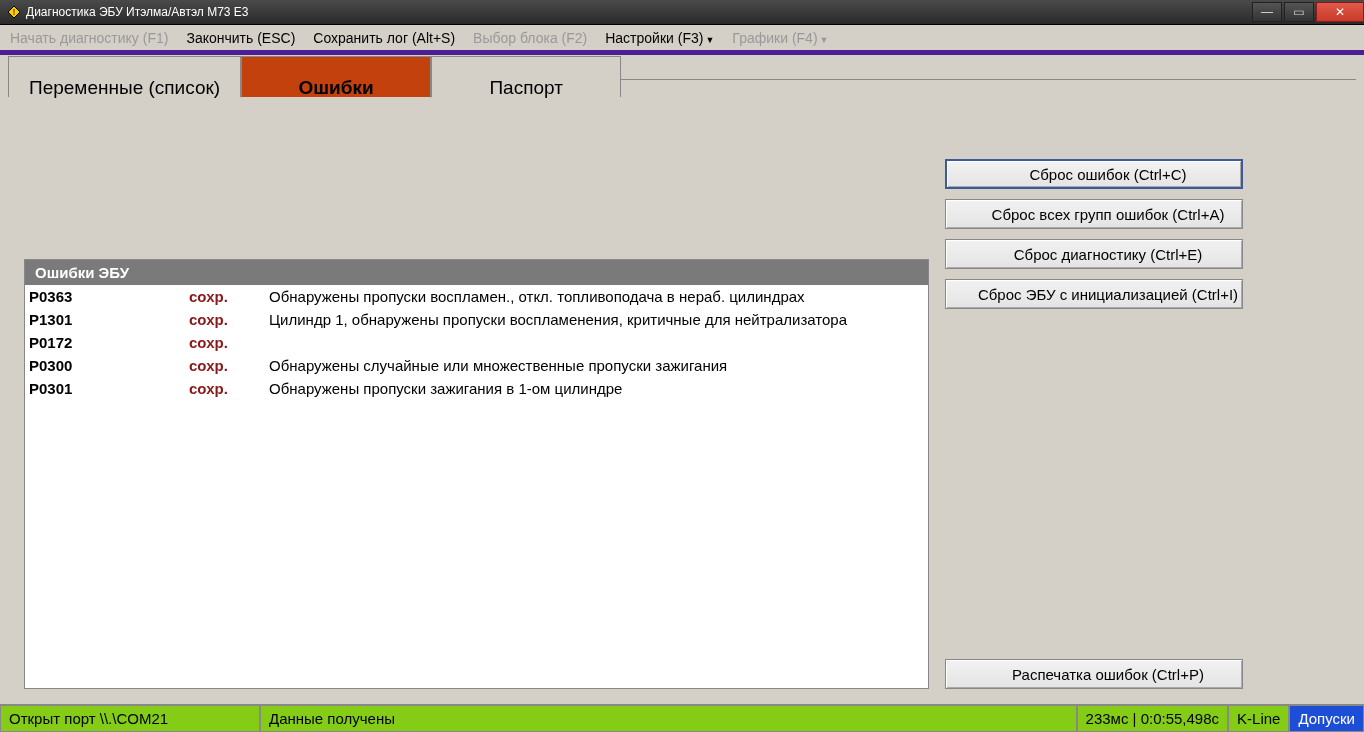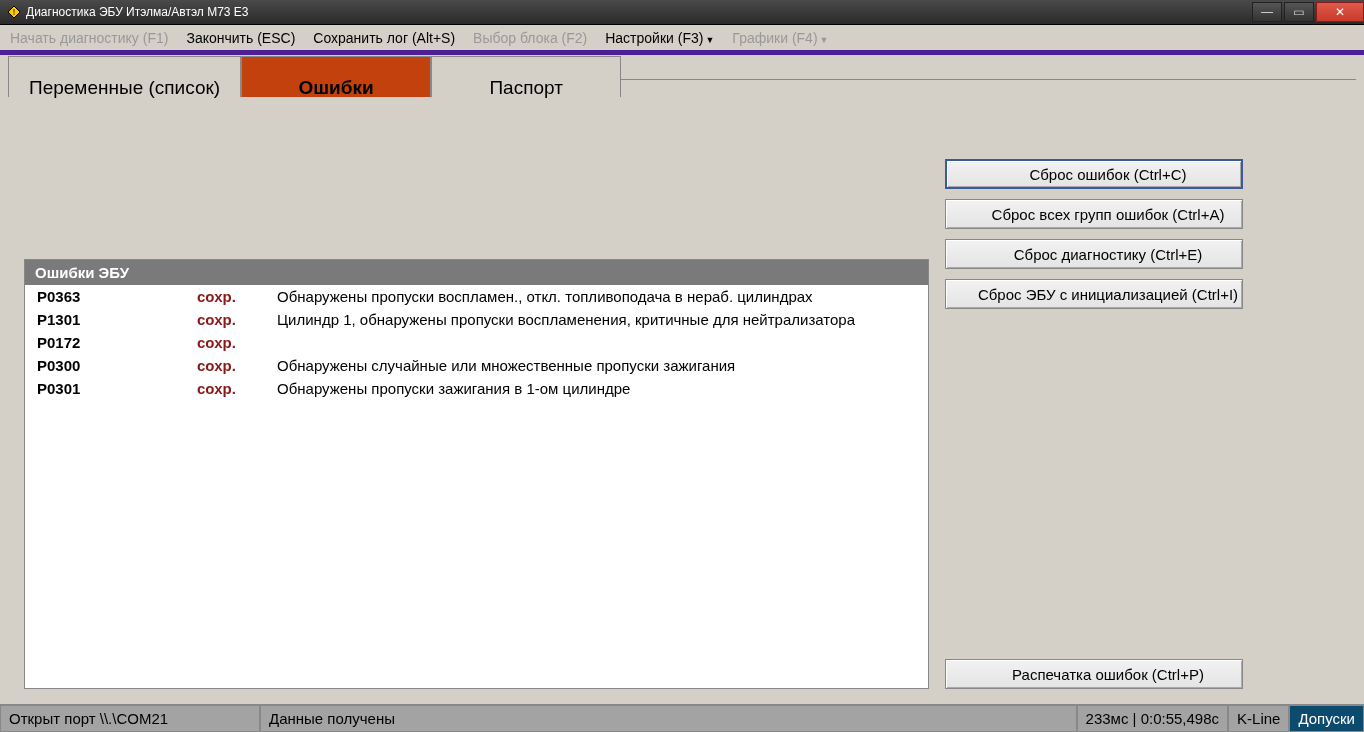--- a/index.html
+++ b/index.html
@@ -25,36 +25,36 @@
 .tab.active { background:#c2410c; font-weight:bold; z-index:2; border-bottom:1px solid #d4d0c8; }
 .tabbar-border { border-bottom:1px solid #888; flex:1;}
 
 
 .content { flex:1; padding:15px 24px; display:flex; gap:16px;align-items:flex-end; }
 
 
 .errpanel { width:905px; height:430px; background:#fff; border:1px solid #888; display:flex; flex-direction:column; }
 .errpanel .head { background:#7a7a7a; color:#fff; font-weight:bold; font-size:15px; padding:4px 10px; }
 .errpanel .rows { flex:1; }
-.errrow { display:flex; font-size:15px; padding:3px 12px; }
+.errrow { display:flex; font-size:15px; padding:3px 4px; }
 .errrow .code { width:160px; font-weight:bold; color:#000; }
 .errrow .status { width:80px; color:#8a1a1a; font-weight:bold; }
 .errrow .desc { flex:1; color:#000; }
 
 
 .sidebtns { display:flex; flex-direction:column; gap:10px; width:298px; }
 .bigbtn { height:30px; border:1px solid #888; background:linear-gradient(#f2f2f2,#e4e4e4); font-size:15px; cursor:pointer; display:flex; align-items:center; justify-content:center; box-shadow:1px 1px 0 #fff inset,-1px -1px 0 #aaa inset;padding-left:28px; }
 .bigbtn.primary { border:2px solid #3a5a9a; }
 
 .spacer { height:330px; }
 
 
 .statusbar { height:28px; border-top:1px solid #888; display:flex; font-size:15px; }
-.statusbox { border:1px solid #888; padding:3px 8px; background:#a3a3a3; display:flex; align-items:center; }
-.statusbox.red { background:#0c4a6e; color:#fff; }
+.statusbox { border:1px solid #888; padding:3px 8px; background:#84cc16; display:flex; align-items:center; }
+.statusbox.red { background:#1d4ed8; color:#fff; }
 .statusbox.port { width:260px;}
 .statusbox.msg { flex:1; }
 </style>
 </head>
 <body>
 
 <div class="titlebar">
   <span class="icon">
     <svg width="14" height="14" viewBox="0 0 14 14">
         <polygon points="7,1 13,7 7,13 1,7" fill="#ffcc00" stroke="#000"></polygon>

